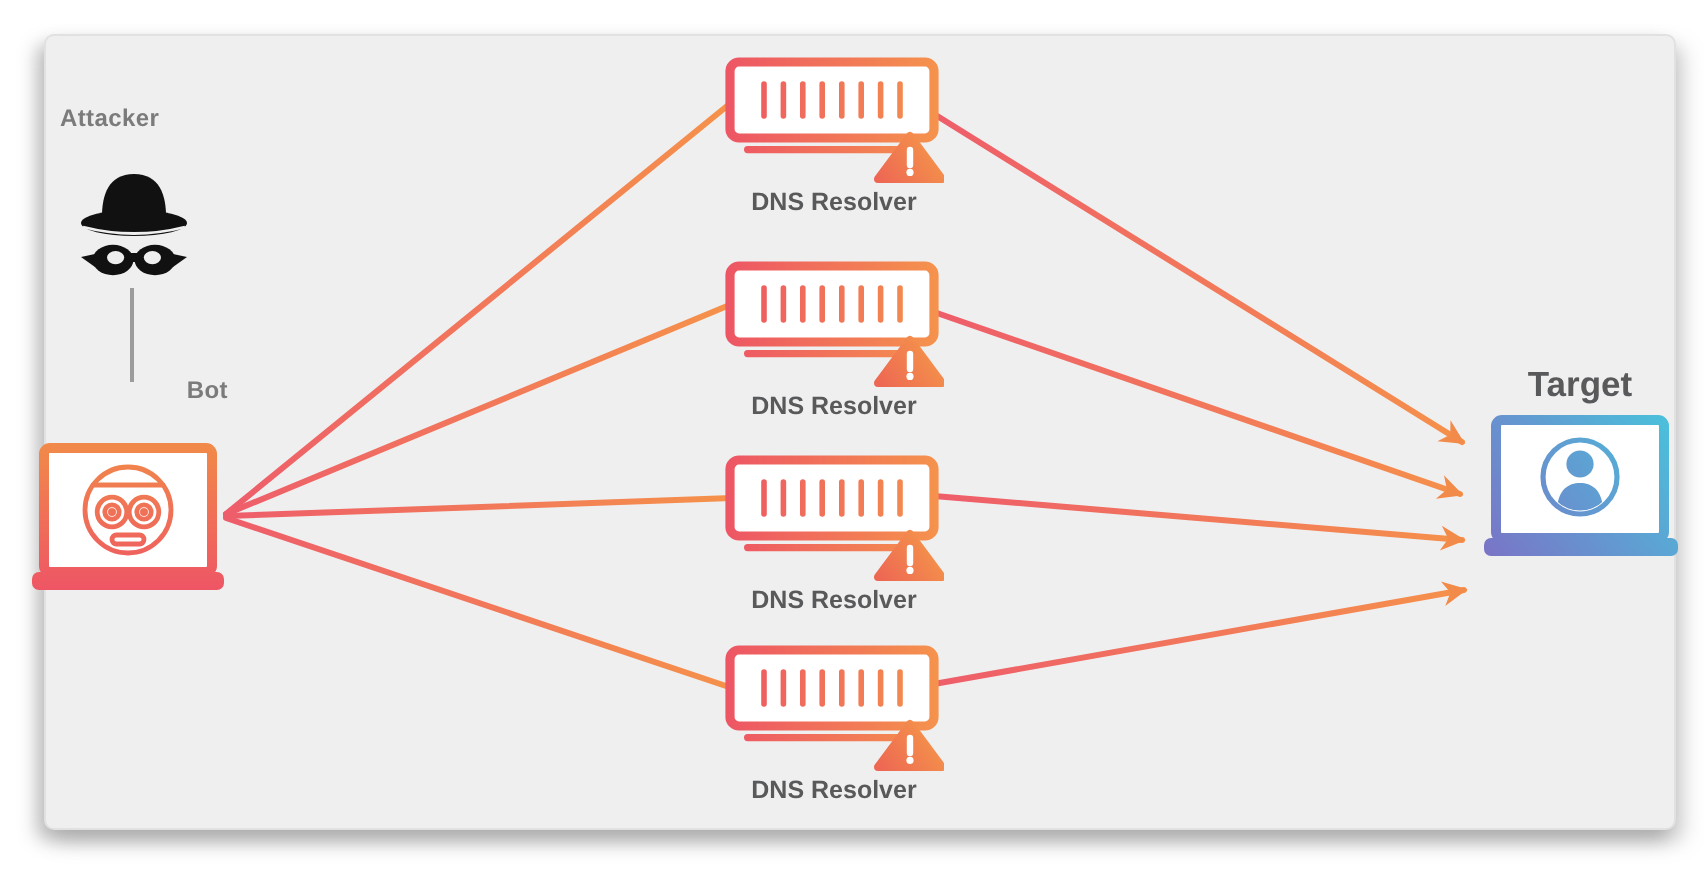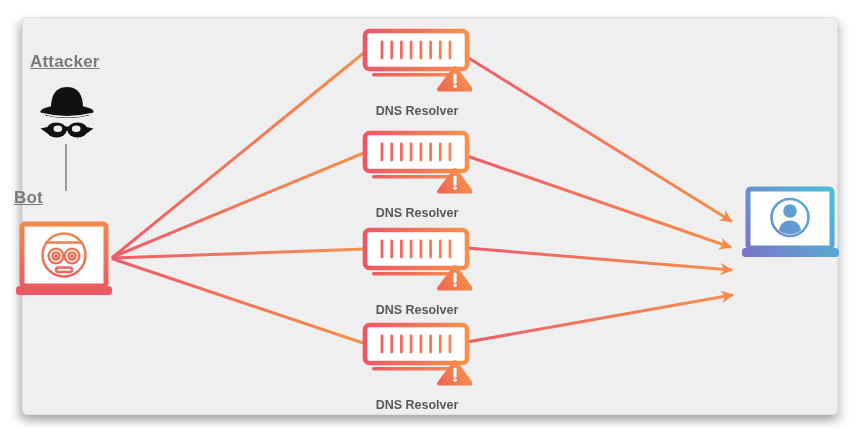--- a/index.html
+++ b/index.html
@@ -8,38 +8,38 @@
     font-family: "Liberation Sans", sans-serif;
     -webkit-font-smoothing: antialiased;
   }
   .panel {
     position: absolute; left: 22px; top: 17px; width: 814px; height: 396px;
     background: #f0efef; border-radius: 5px; border: 1px solid #e2e1e1;
     box-shadow: -4px 5px 9px rgba(120,120,120,0.45), 4px 6px 10px rgba(130,130,130,0.35);
   }
   .edges { position: absolute; left: 0; top: 0; width: 852px; height: 437px; }
   .label-light {
-    position: absolute; color: #7b7b7c; font-weight: bold; font-size: 17px;
-    letter-spacing: 0.2px; white-space: nowrap; text-decoration: underline;
+    position: absolute; color: #7b7b7c; font-weight: bold; font-size: 12px;
+    letter-spacing: 0.2px; white-space: nowrap;
   }
   .label-dark {
     position: absolute; color: #58595b; font-weight: bold; text-align: center;
     white-space: nowrap;
   }
   .attacker-label { left: 30px; top: 52px; }
-  .bot-label { left: 14px; top: 188px; width: 100px; text-align: left; }
+  .bot-label { left: 14px; top: 188px; width: 100px; text-align: right; }
   .attacker-hat { position: absolute; left: 36px; top: 82px; width: 62px; height: 58px; }
   .connector {
     position: absolute; left: 65px; top: 144px; width: 2px; height: 47px;
     background: #9c9c9c;
   }
   .bot-laptop { position: absolute; left: 14px; top: 220px; width: 100px; height: 78px; }
   .resolver { position: absolute; left: 352px; width: 130px; text-align: center; }
   .resolver svg { display: block; margin: 0 auto; width: 110px; height: 64px; }
-  .resolver .rlabel { font-size: 12.5px; margin-top: 12px; position: relative; }
+  .resolver .rlabel { font-size: 12.5px; margin-top: 2px; position: relative; }
   .r1 { top: 28px; } .r2 { top: 130px; } .r3 { top: 227px; } .r4 { top: 322px; }
   .target { position: absolute; left: 740px; top: 182px; width: 100px; text-align: center; }
   .target .tlabel { font-size: 17.5px; line-height: 21px; margin-bottom: 4px; }
   .target svg { display: block; width: 100px; height: 78px; }
 </style>
 </head>
 <body>
 
 <div class="panel"></div>
 
@@ -206,20 +206,21 @@
       <path d="M93 40 L109 61.5 L77 61.5 Z" fill="url(#gTri)" stroke="url(#gTri)" stroke-width="4" stroke-linejoin="round"></path>
       <line x1="93" y1="47" x2="93" y2="54.5" stroke="#ffffff" stroke-width="3.2" stroke-linecap="round"></line>
       <circle cx="93" cy="58.2" r="1.8" fill="#ffffff"></circle>
     </g>
   </svg>
   <div class="label-dark rlabel">DNS Resolver</div>
 </div>
 
 <div class="target">
   <div class="label-dark tlabel" style="position:relative">
+    <div>Target</div>
   </div>
   <svg viewBox="0 0 100 78">
     <defs>
       <clipPath id="personClip">
           <circle cx="50" cy="31.5" r="16.8"></circle>
         </clipPath>
     </defs>
     <rect x="8" y="3" width="84" height="59" rx="3" fill="#ffffff" stroke="url(#gVic)" stroke-width="5"></rect>
     <rect x="2" y="62" width="97" height="9" rx="3.5" fill="url(#gVic)"></rect>
     <g>

